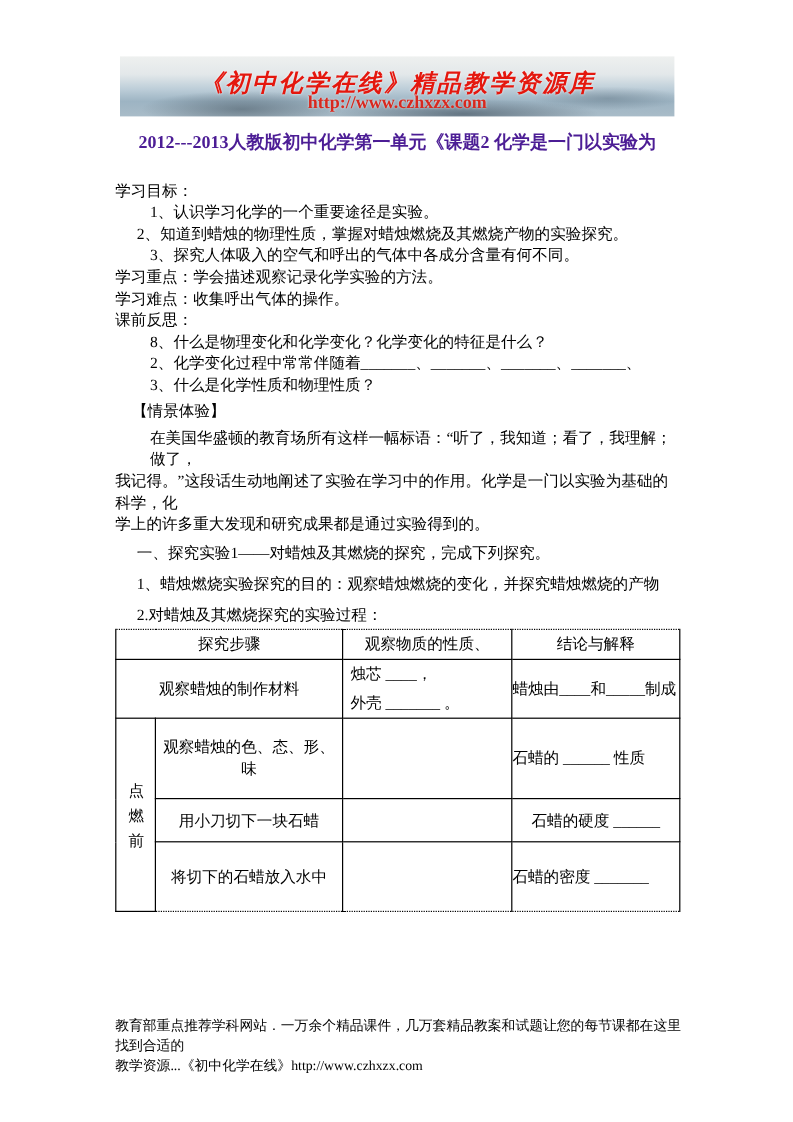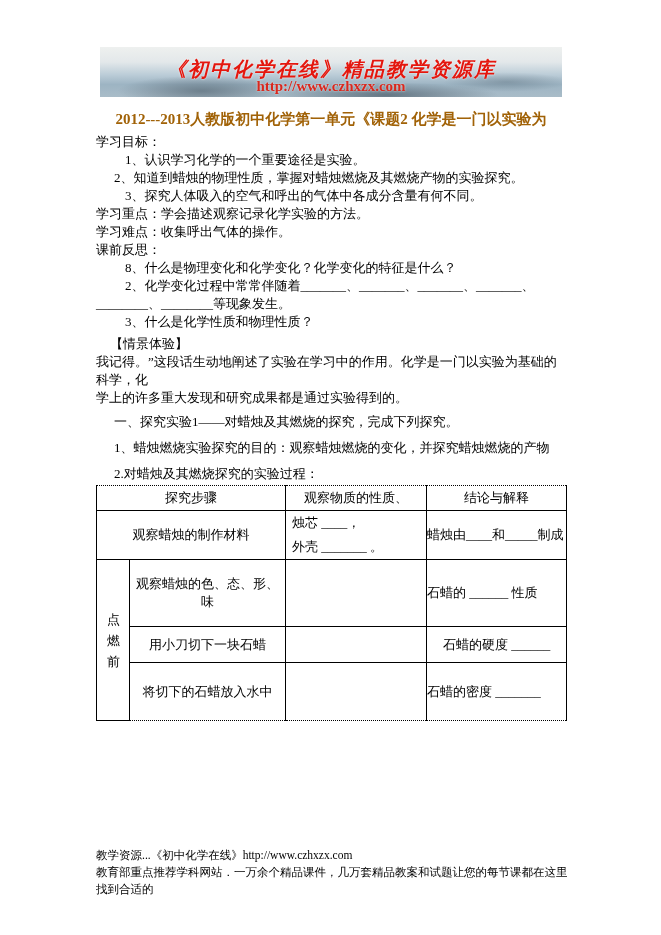--- a/index.html
+++ b/index.html
@@ -25,26 +25,26 @@
     white-space:nowrap;
   }
   .banner-url {
     position:absolute; top:31px; left:0; right:0; text-align:center;
     font-size:15px; font-weight:bold; color:#d8281e;
     text-shadow:0 0 2px rgba(255,255,255,0.8);
   }
 
   
   .doc-title {
-    margin-top:8px; text-align:center; color:#a16207; font-weight:bold;
+    margin-top:8px; text-align:center; color:#4c1d95; font-weight:bold;
     font-size:15px; line-height:28px;
   }
 
   
-  .bodytext { margin-top:0; }
+  .bodytext { margin-top:17px; }
   .line { margin:0; font-size:13px; line-height:18px; }
   .ind-sm { padding-left:14px; }
   .ind-md { padding-left:18px; }
   .ind-lg { padding-left:29px; }
   .mt4 { margin-top:4px; }
   .mt6 { margin-top:6px; }
   .mt8 { margin-top:8px; }
 
   
   table.exp { border-collapse:collapse; table-layout:fixed; width:470px; margin-top:2px; }
@@ -88,23 +88,23 @@
     <div class="bodytext">
       <p class="line">学习目标：</p>
       <p class="line ind-lg">1、认识学习化学的一个重要途径是实验。</p>
       <p class="line ind-md">2、知道到蜡烛的物理性质，掌握对蜡烛燃烧及其燃烧产物的实验探究。</p>
       <p class="line ind-lg">3、探究人体吸入的空气和呼出的气体中各成分含量有何不同。</p>
       <p class="line">学习重点：学会描述观察记录化学实验的方法。</p>
       <p class="line">学习难点：收集呼出气体的操作。</p>
       <p class="line">课前反思：</p>
       <p class="line ind-lg">8、什么是物理变化和化学变化？化学变化的特征是什么？</p>
       <p class="line ind-lg">2、化学变化过程中常常伴随着_______、_______、_______、_______、</p>
-      <p class="line">________、________等现象发生。</p>
       <p class="line ind-lg">3、什么是化学性质和物理性质？</p>
       <p class="line ind-sm mt4">【情景体验】</p>
+      <p class="line ind-lg mt4">在美国华盛顿的教育场所有这样一幅标语：“听了，我知道；看了，我理解；做了，</p>
       <p class="line">我记得。”这段话生动地阐述了实验在学习中的作用。化学是一门以实验为基础的科学，化</p>
       <p class="line">学上的许多重大发现和研究成果都是通过实验得到的。</p>
       <p class="line ind-md mt6">一、探究实验1——对蜡烛及其燃烧的探究，完成下列探究。</p>
       <p class="line ind-md mt8">1、蜡烛燃烧实验探究的目的：观察蜡烛燃烧的变化，并探究蜡烛燃烧的产物</p>
       <p class="line ind-md mt8">2.对蜡烛及其燃烧探究的实验过程：</p>
     </div>
 
     <table class="exp">
       <colgroup>
         <col style="width:33px">
@@ -145,16 +145,16 @@
         <td class="c" style="height:57px">将切下的石蜡放入水中</td>
         <td></td>
         <td class="l nowrap">石蜡的密度 _______</td>
       </tr>
     </tbody>
       </table>
 
   </div>
 
   <div class="footer">
+    <p>教育部重点推荐学科网站．一万余个精品课件，几万套精品教案和试题让您的每节课都在这里找到合适的</p>
     <p><span>教学资源...《初中化学在线》</span><span>http://www.czhxzx.com</span></p>
-    <p>教育部重点推荐学科网站．一万余个精品课件，几万套精品教案和试题让您的每节课都在这里找到合适的</p>
   </div>
 </div>
 
 </body></html>

